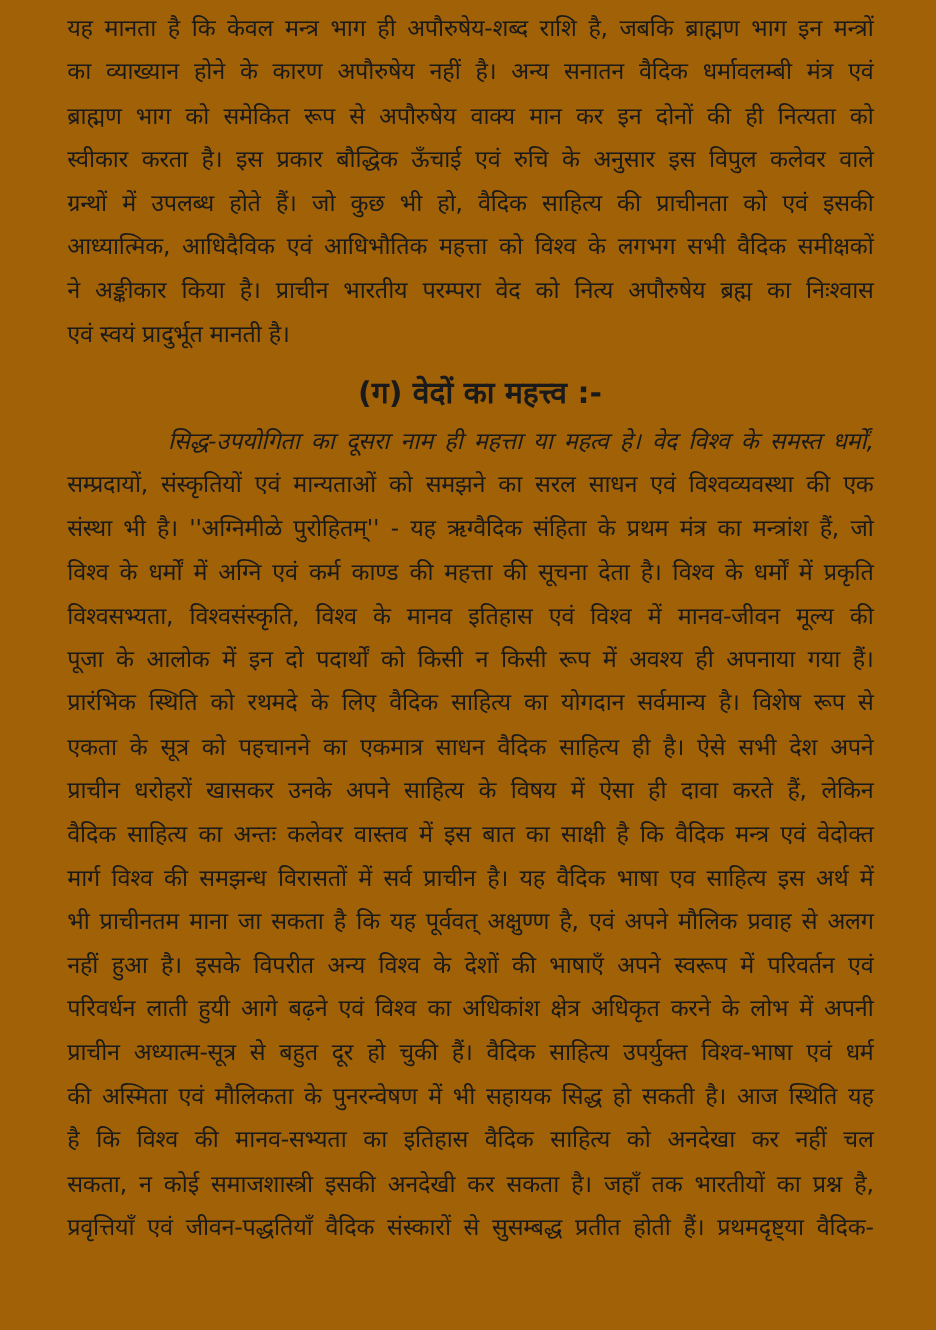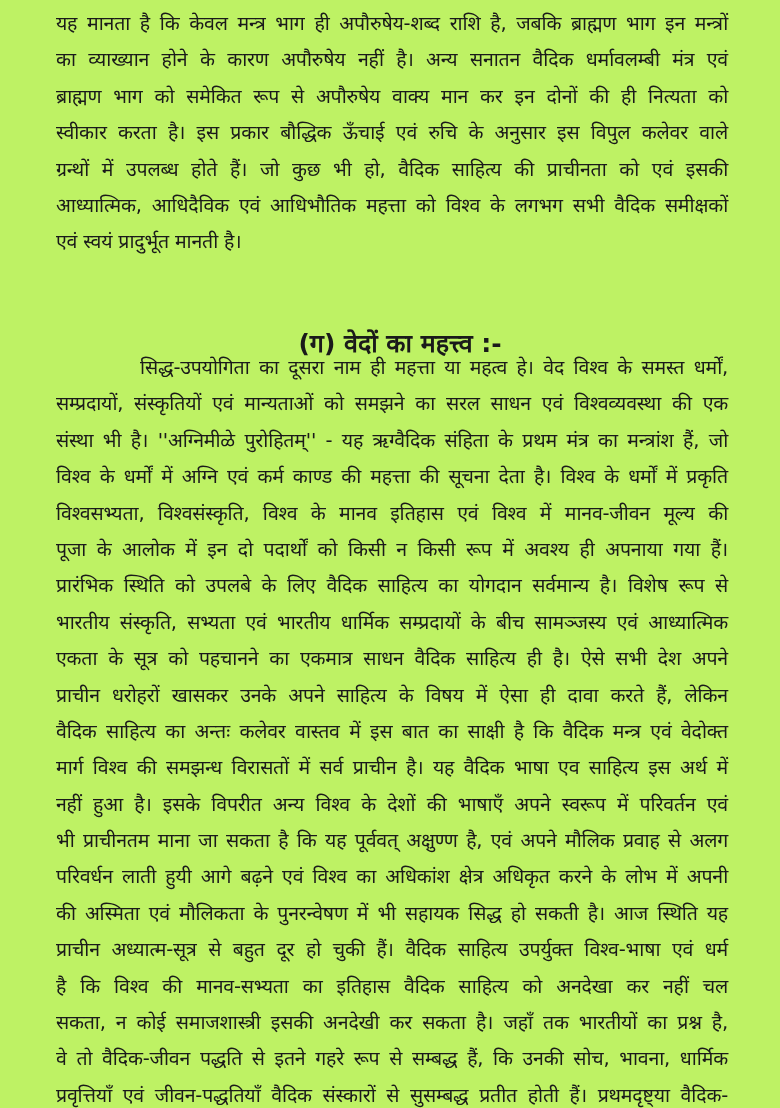--- a/index.html
+++ b/index.html
@@ -14,21 +14,21 @@
       position: relative;
       font-family: "DejaVu Sans", "Liberation Sans", sans-serif;
       color: #1a1a1a;
     }
     .page {
       position: absolute;
       left: 0;
       top: 0;
       width: 780px;
       height: 1108px;
-      background: #bef264;
+      background: #a16207;
     }
     .text-block {
       position: absolute;
       left: 56px;
       width: 672px;
     }
     .line {
       display: block;
       height: 36.4px;
       line-height: 36.4px;
@@ -36,72 +36,71 @@
       white-space: nowrap;
       text-align: justify;
       text-align-last: justify;
       letter-spacing: -0.2px;
     }
     .line.last {
       text-align-last: left;
     }
     .line.indent {
       padding-left: 84px;
+      font-style: italic;
     }
     .heading {
       position: absolute;
       left: 0;
       width: 780px;
       top: 308px;
       text-align: center;
       font-size: 25px;
       font-weight: bold;
       line-height: 40px;
       padding-left: 20px;
       box-sizing: border-box;
-      margin-top: 16px;
     }
     #block1 { top: 6px; }
     #block2 { top: 350px; }
   </style>
 </head>
 <body>
 
 <div class="page">
 
   <div class="text-block" id="block1">
     <span class="line">यह मानता है कि केवल मन्त्र भाग ही अपौरुषेय-शब्द राशि है, जबकि ब्राह्मण भाग इन मन्त्रों</span>
     <span class="line">का व्याख्यान होने के कारण अपौरुषेय नहीं है। अन्य सनातन वैदिक धर्मावलम्बी मंत्र एवं</span>
     <span class="line">ब्राह्मण भाग को समेकित रूप से अपौरुषेय वाक्य मान कर इन दोनों की ही नित्यता को</span>
     <span class="line">स्वीकार करता है। इस प्रकार बौद्धिक ऊँचाई एवं रुचि के अनुसार इस विपुल कलेवर वाले</span>
     <span class="line">ग्रन्थों में उपलब्ध होते हैं। जो कुछ भी हो, वैदिक साहित्य की प्राचीनता को एवं इसकी</span>
     <span class="line">आध्यात्मिक, आधिदैविक एवं आधिभौतिक महत्ता को विश्व के लगभग सभी वैदिक समीक्षकों</span>
+    <span class="line">ने अङ्कीकार किया है। प्राचीन भारतीय परम्परा वेद को नित्य अपौरुषेय ब्रह्म का निःश्वास</span>
     <span class="line last">एवं स्वयं प्रादुर्भूत मानती है।</span>
   </div>
 
   <div class="heading">(ग) वेदों का महत्त्व :-</div>
 
   <div class="text-block" id="block2">
     <span class="line indent">सिद्ध-उपयोगिता का दूसरा नाम ही महत्ता या महत्व हे। वेद विश्व के समस्त धर्मों,</span>
     <span class="line">सम्प्रदायों, संस्कृतियों एवं मान्यताओं को समझने का सरल साधन एवं विश्वव्यवस्था की एक</span>
     <span class="line">संस्था भी है। ''अग्निमीळे पुरोहितम्'' - यह ऋग्वैदिक संहिता के प्रथम मंत्र का मन्त्रांश हैं, जो</span>
     <span class="line">विश्व के धर्मों में अग्नि एवं कर्म काण्ड की महत्ता की सूचना देता है। विश्व के धर्मों में प्रकृति</span>
     <span class="line">विश्वसभ्यता, विश्वसंस्कृति, विश्व के मानव इतिहास एवं विश्व में मानव-जीवन मूल्य की</span>
     <span class="line">पूजा के आलोक में इन दो पदार्थों को किसी न किसी रूप में अवश्य ही अपनाया गया हैं।</span>
-    <span class="line">प्रारंभिक स्थिति को उपलबे के लिए वैदिक साहित्य का योगदान सर्वमान्य है। विशेष रूप से</span>
-    <span class="line">भारतीय संस्कृति, सभ्यता एवं भारतीय धार्मिक सम्प्रदायों के बीच सामञ्जस्य एवं आध्यात्मिक</span>
+    <span class="line">प्रारंभिक स्थिति को रथमदे के लिए वैदिक साहित्य का योगदान सर्वमान्य है। विशेष रूप से</span>
     <span class="line">एकता के सूत्र को पहचानने का एकमात्र साधन वैदिक साहित्य ही है। ऐसे सभी देश अपने</span>
     <span class="line">प्राचीन धरोहरों खासकर उनके अपने साहित्य के विषय में ऐसा ही दावा करते हैं, लेकिन</span>
     <span class="line">वैदिक साहित्य का अन्तः कलेवर वास्तव में इस बात का साक्षी है कि वैदिक मन्त्र एवं वेदोक्त</span>
     <span class="line">मार्ग विश्व की समझन्ध विरासतों में सर्व प्राचीन है। यह वैदिक भाषा एव साहित्य इस अर्थ में</span>
+    <span class="line">भी प्राचीनतम माना जा सकता है कि यह पूर्ववत् अक्षुण्ण है, एवं अपने मौलिक प्रवाह से अलग</span>
     <span class="line">नहीं हुआ है। इसके विपरीत अन्य विश्व के देशों की भाषाएँ अपने स्वरूप में परिवर्तन एवं</span>
-    <span class="line">भी प्राचीनतम माना जा सकता है कि यह पूर्ववत् अक्षुण्ण है, एवं अपने मौलिक प्रवाह से अलग</span>
     <span class="line">परिवर्धन लाती हुयी आगे बढ़ने एवं विश्व का अधिकांश क्षेत्र अधिकृत करने के लोभ में अपनी</span>
+    <span class="line">प्राचीन अध्यात्म-सूत्र से बहुत दूर हो चुकी हैं। वैदिक साहित्य उपर्युक्त विश्व-भाषा एवं धर्म</span>
     <span class="line">की अस्मिता एवं मौलिकता के पुनरन्वेषण में भी सहायक सिद्ध हो सकती है। आज स्थिति यह</span>
-    <span class="line">प्राचीन अध्यात्म-सूत्र से बहुत दूर हो चुकी हैं। वैदिक साहित्य उपर्युक्त विश्व-भाषा एवं धर्म</span>
     <span class="line">है कि विश्व की मानव-सभ्यता का इतिहास वैदिक साहित्य को अनदेखा कर नहीं चल</span>
     <span class="line">सकता, न कोई समाजशास्त्री इसकी अनदेखी कर सकता है। जहाँ तक भारतीयों का प्रश्न है,</span>
-    <span class="line">वे तो वैदिक-जीवन पद्धति से इतने गहरे रूप से सम्बद्ध हैं, कि उनकी सोच, भावना, धार्मिक</span>
     <span class="line">प्रवृत्तियाँ एवं जीवन-पद्धतियाँ वैदिक संस्कारों से सुसम्बद्ध प्रतीत होती हैं। प्रथमदृष्ट्या वैदिक-</span>
 
   </div>
 
 </div>
 
 </body></html>

